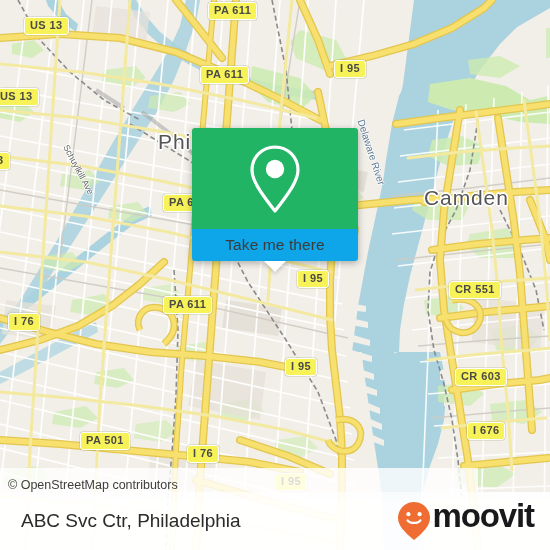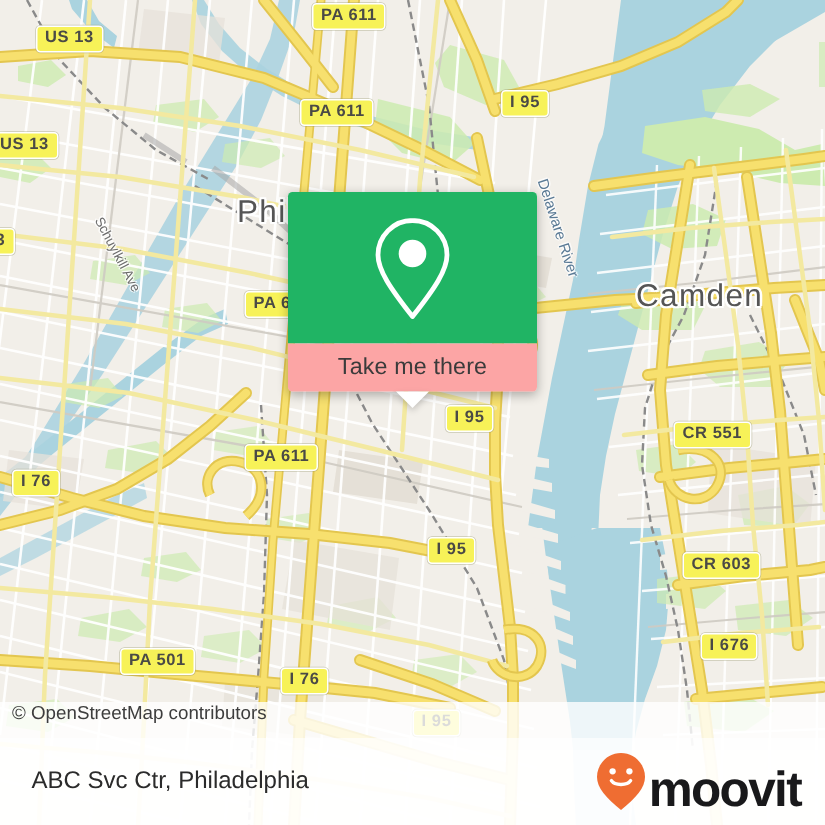--- a/index.html
+++ b/index.html
@@ -97,21 +97,21 @@
   }
   #popup-image {
     height: 101px;
     background: #20b464;
     border-radius: 3px 3px 0 0;
     display: flex;
     align-items: center;
     justify-content: center;
   }
   #popup-label-bar {
-    background: #fca5a5;
+    background: #0ea5e9;
     height: 32px;
     border-radius: 0 0 3px 3px;
     display: flex;
     align-items: center;
     justify-content: center;
     position: relative;
   }
   #popup-label-bar .cta-text {
     font-family: "Liberation Sans", sans-serif;
     font-size: 15.5px;
@@ -128,25 +128,25 @@
     border-right: 11px solid transparent;
     border-top: 11px solid #ffffff;
     filter: drop-shadow(0 2px 2px rgba(0,0,0,.18));
   }
 
   
   #attribution {
     position: absolute;
     left: 0;
     top: 468px;
-    width: 550px;
+    width: 478px;
     height: 24px;
     background: rgba(255,255,255,.80);
     display: flex;
-    align-items: flex-start;
+    align-items: flex-end;
     z-index: 30;
   }
   #attribution .attr-text {
     font-family: "Liberation Sans", sans-serif;
     font-size: 12.5px;
     color: #3d3d3d;
     padding-left: 8px;
   }
 
   
@@ -158,28 +158,28 @@
     height: 58px;
     background: rgba(255,255,255,.93);
     z-index: 35;
     display: flex;
     align-items: center;
     justify-content: space-between;
     overflow: hidden;
   }
   #footer-place {
     font-family: "Liberation Sans", sans-serif;
-    font-size: 16px;
+    font-size: 19px;
     color: #2b2b2b;
     padding-left: 21px;
     white-space: nowrap;
   }
   #footer-brand {
     display: flex;
-    align-items: flex-end;
+    align-items: flex-start;
     padding-right: 16px;
   }
   #footer-brand .brand-word {
     font-family: "Liberation Sans", sans-serif;
     font-size: 33px;
     font-weight: bold;
     color: #19191b;
     letter-spacing: -1.1px;
     line-height: 30px;
     margin-left: 1px;

